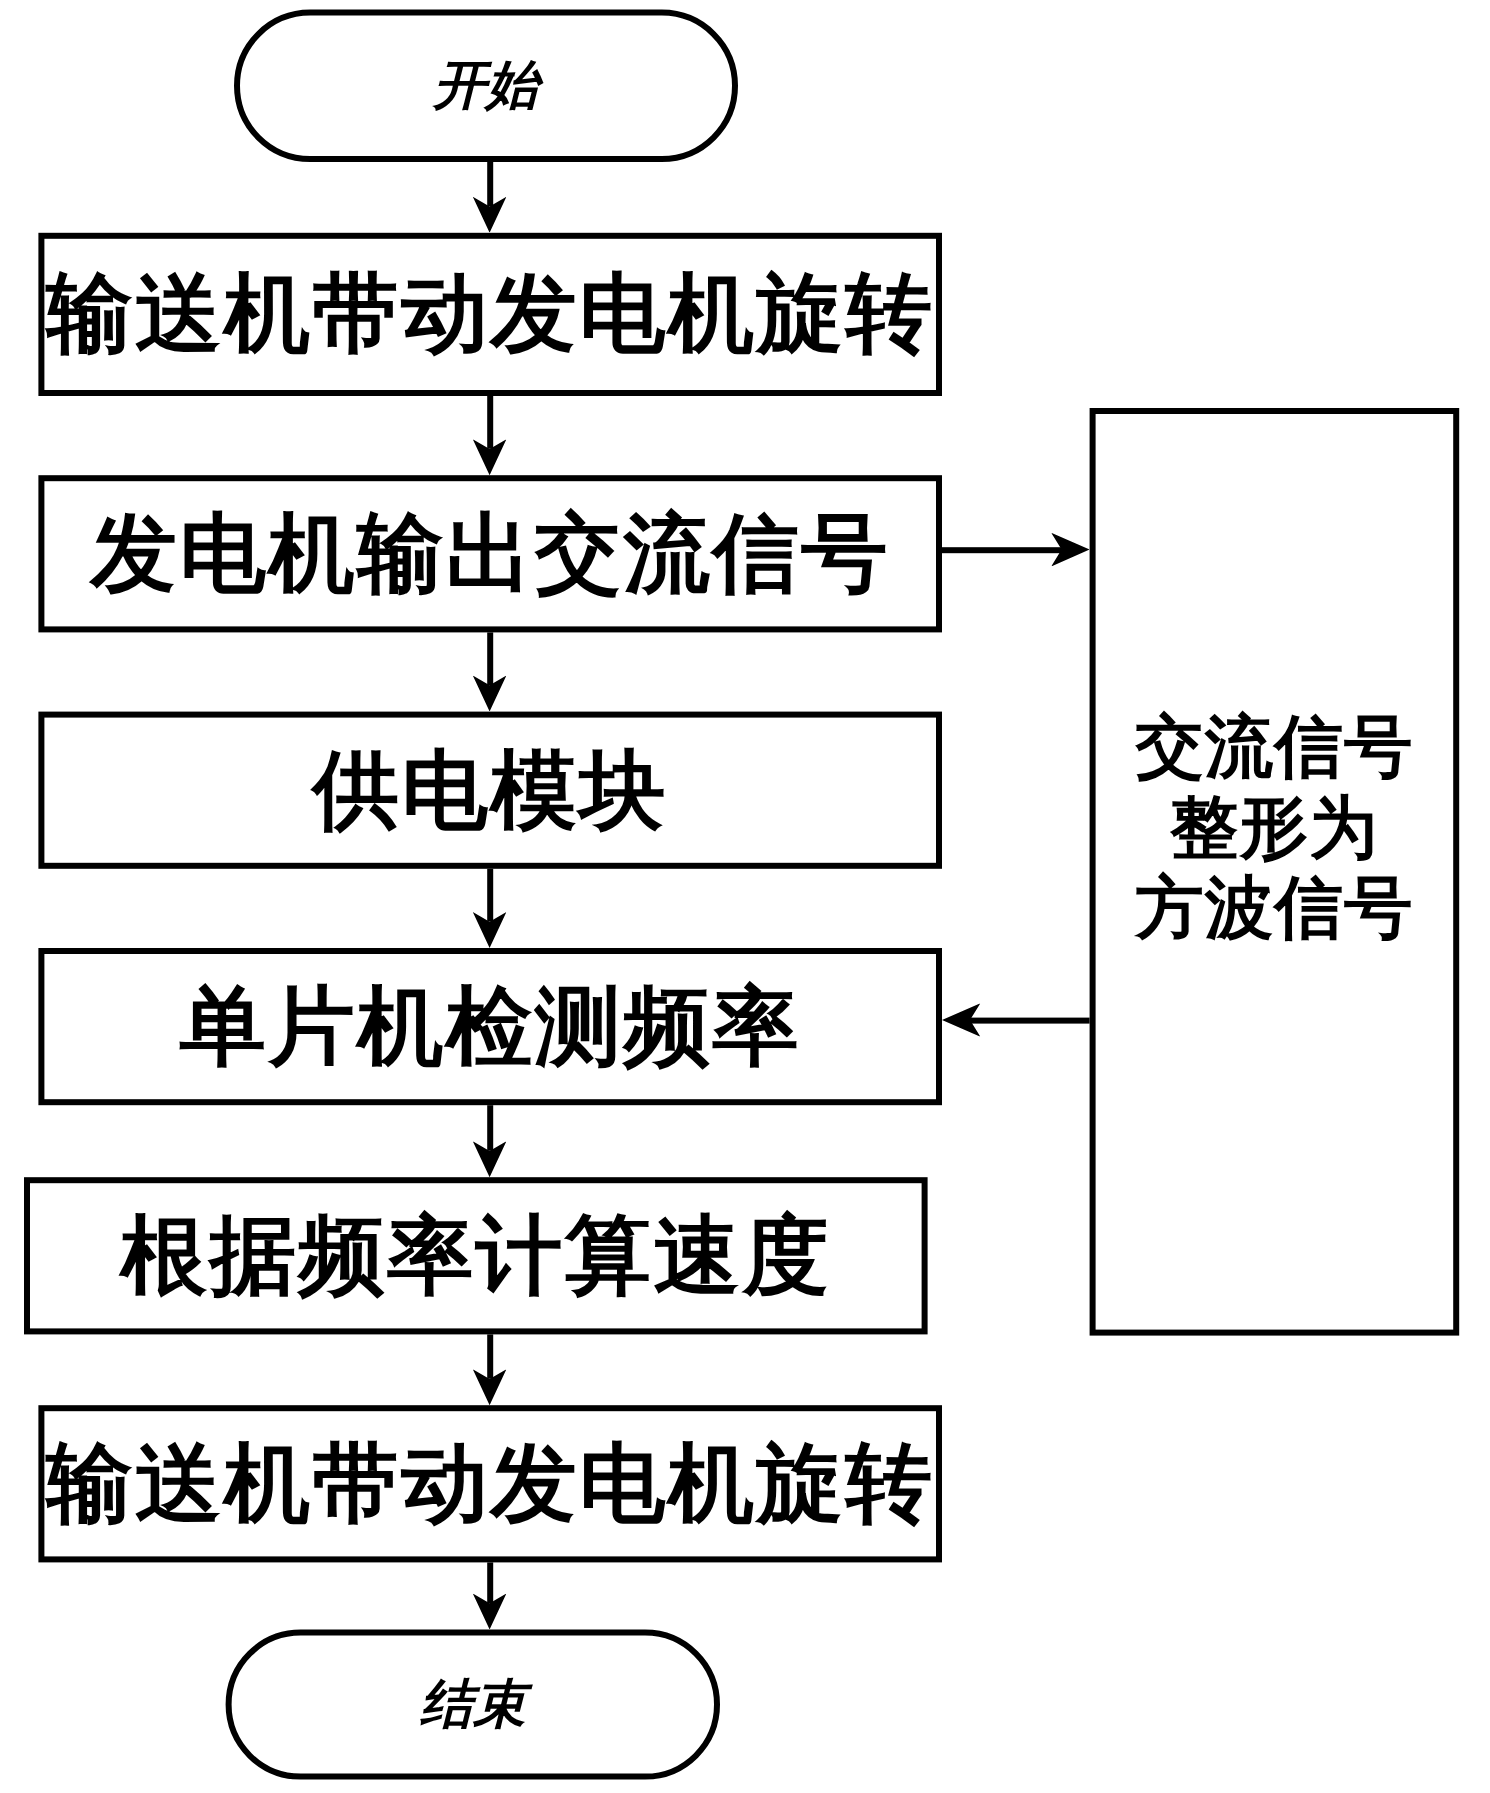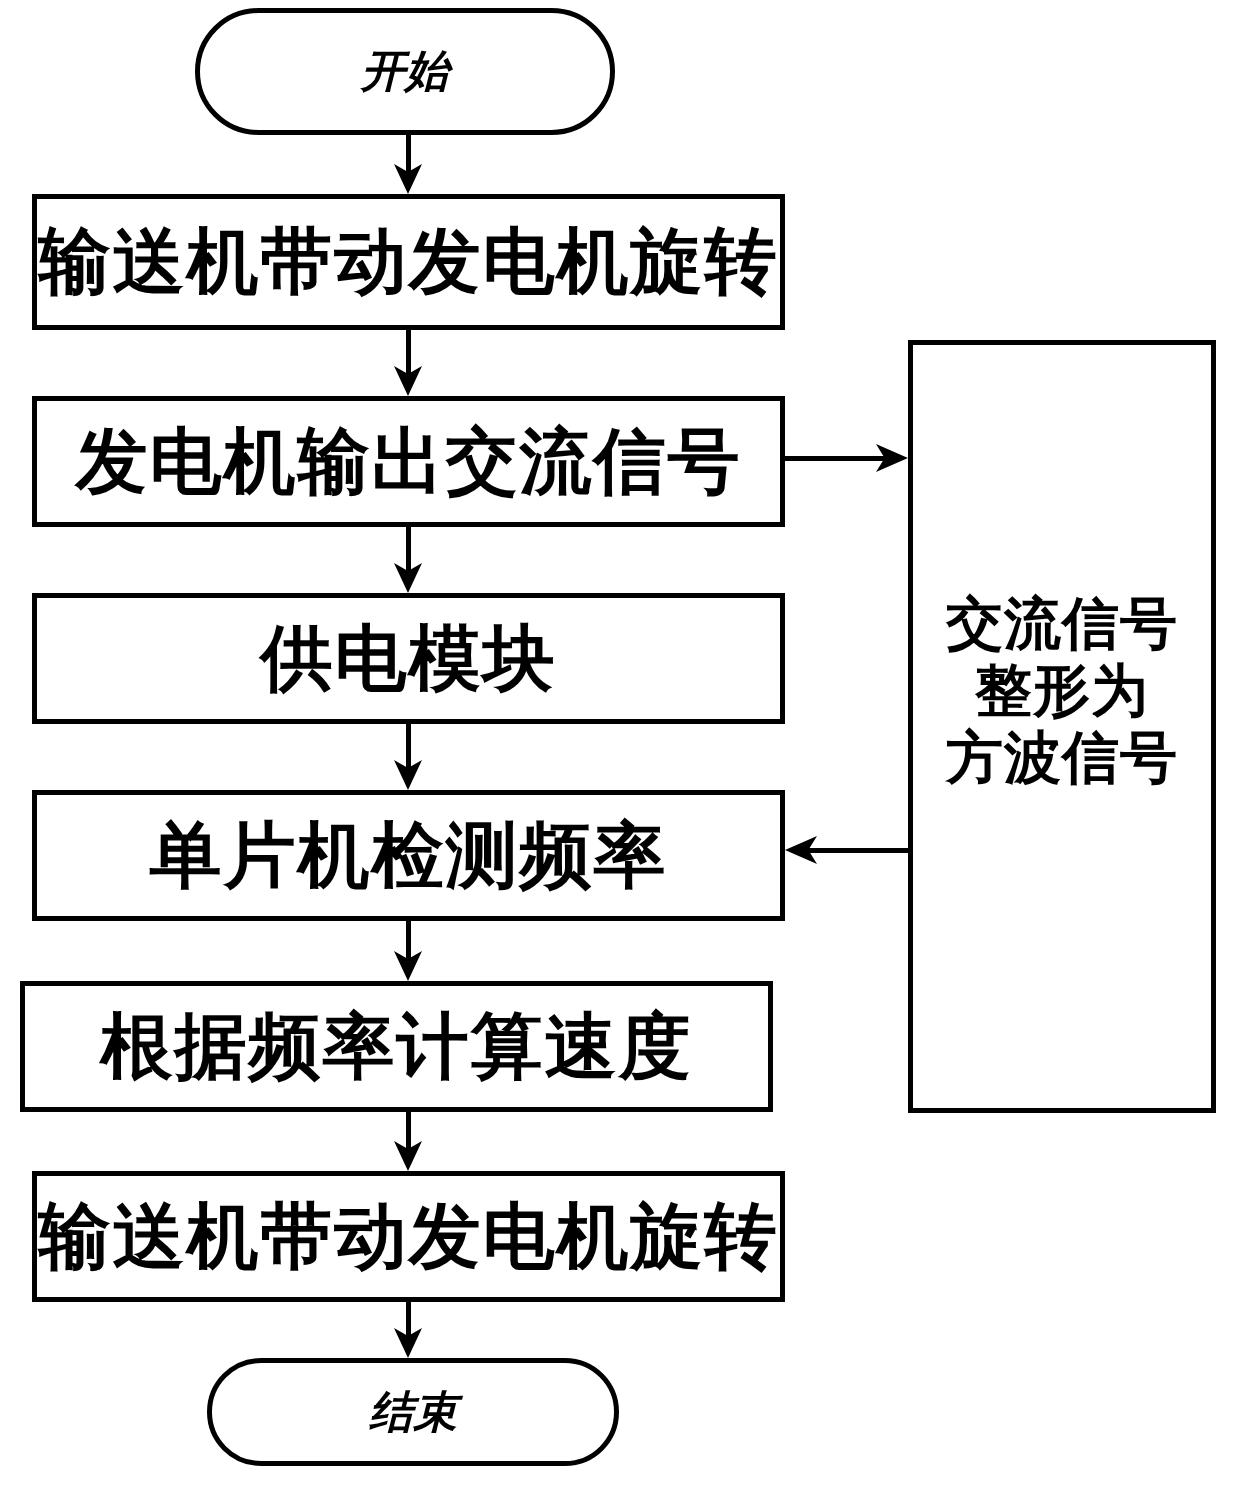--- a/index.html
+++ b/index.html
@@ -172,17 +172,17 @@
 
   <div class="node process" style="left:32px; top:1171px; width:753px; height:131px;">
     <span>输送机带动发电机旋转</span>
   </div>
 
   <div class="arrow arrow-v" style="left:394px; top:1302px; height:56px;">
     <div class="shaft"></div>
     <div class="head"></div>
   </div>
 
-  <div class="node terminator" style="left:207px; top:1358px; width:412px; height:108px;">
+  <div class="node terminator" style="left:188px; top:1358px; width:412px; height:125px;">
     <span>结束</span>
   </div>
 
 </div>
 
 </body></html>

